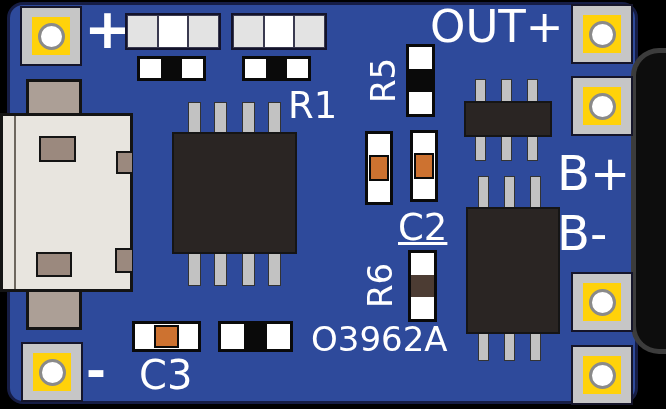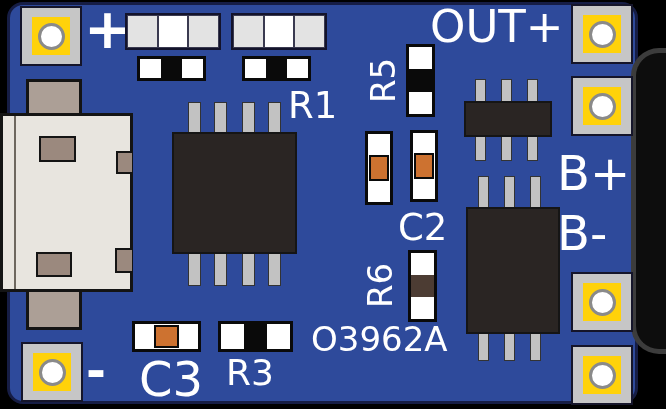--- a/index.html
+++ b/index.html
@@ -182,20 +182,19 @@
       <div class="mid"></div>
       <div></div>
     </div>
 
   <div class="silk" style="left:84px;top:1px;font-size:56px;font-weight:bold;">+</div>
   <div class="silk" style="left:86px;top:346px;font-size:48px;font-weight:bold;">-</div>
   <div class="silk" style="left:288px;top:87px;font-size:37px;">R1</div>
   <div class="silk" style="left:430px;top:4px;font-size:45px;">OUT+</div>
   <div class="silk rot" style="left:366px;top:103px;font-size:34px;">R5</div>
   <div class="silk rot" style="left:363px;top:308px;font-size:34px;">R6</div>
-  <div class="silk" style="left:398px;top:209px;font-size:37px;">C2</div>
+  <div class="silk" style="left:398px;top:209px;font-size:37px;text-decoration:underline;">C2</div>
   <div class="silk" style="left:311px;top:322px;font-size:34px;">O3962A</div>
-  <div class="silk" style="left:139px;top:355px;font-size:48px;">C3</div>
-  <div class="silk" style="left:226px;top:355px;font-size:36px;">R3</div>
+  <div class="silk" style="left:139px;top:355px;font-size:40px;">C3</div>
   <div class="silk" style="left:557px;top:149px;font-size:48px;">B+</div>
   <div class="silk" style="left:557px;top:209px;font-size:48px;">B-</div>
 
 </div>
 
 </body></html>

